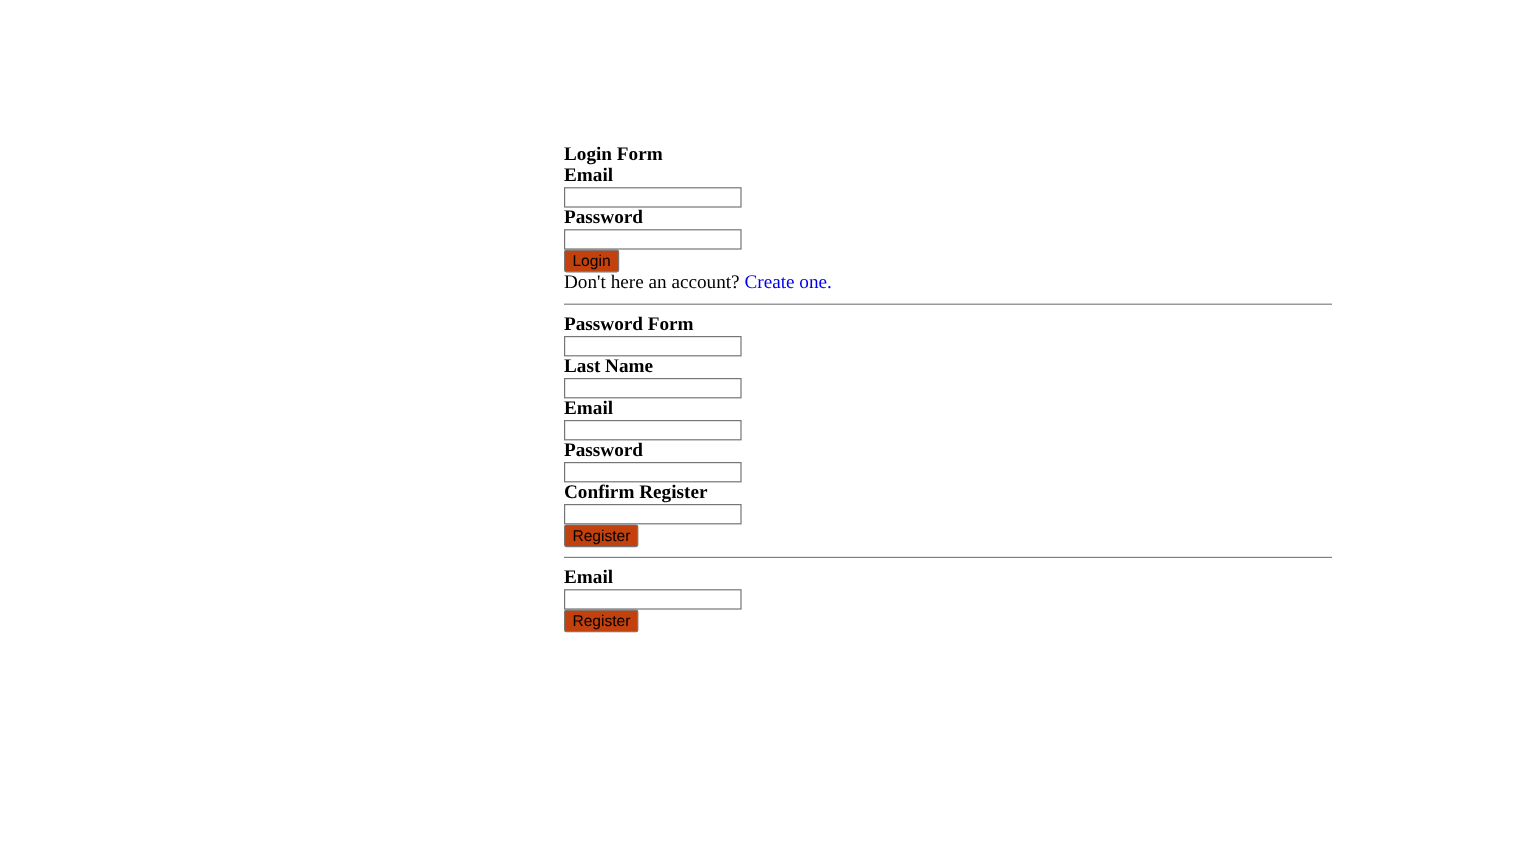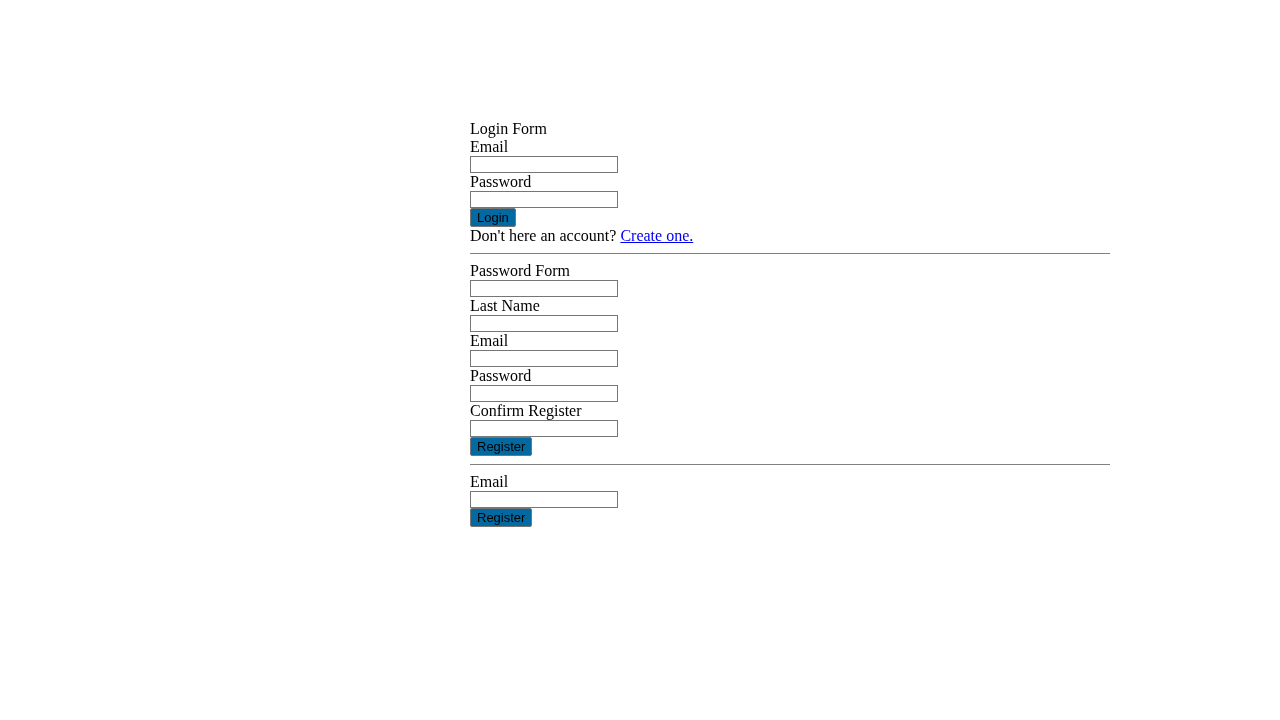--- a/index.html
+++ b/index.html
@@ -13,51 +13,51 @@
       background: #ffffff;
     }
     .container {
       width: 640px;
       margin-left: 470px;
       margin-top: 120px;
     }
     .form-title {
       font-size: 16px;
       margin: 0;
+      font-weight: bold;
     }
     label {
       display: block;
-      font-weight: normal;
+      font-weight: bold;
       font-size: 16px;
     }
     input[type="text"],
     input[type="email"],
     input[type="password"] {
       width: 148px;
       height: 17px;
       border: 1px solid #767676;
       padding: 1px 2px;
       font-size: 13px;
       display: block;
     }
     button {
       font-family: Arial, sans-serif;
       font-size: 13px;
       padding: 1px 6px;
-      background: #0369a1;
+      background: #c2410c;
       border: 1px solid #767676;
       border-radius: 2px;
       cursor: pointer;
     }
     .helper-text {
       font-size: 16px;
     }
     a {
       color: #0000ee;
-      text-decoration: underline;
       cursor: pointer;
     }
     hr {
       border: none;
       border-top: 1px solid #808080;
       margin: 8px 0;
     }
   </style>
 </head>
 <body>

